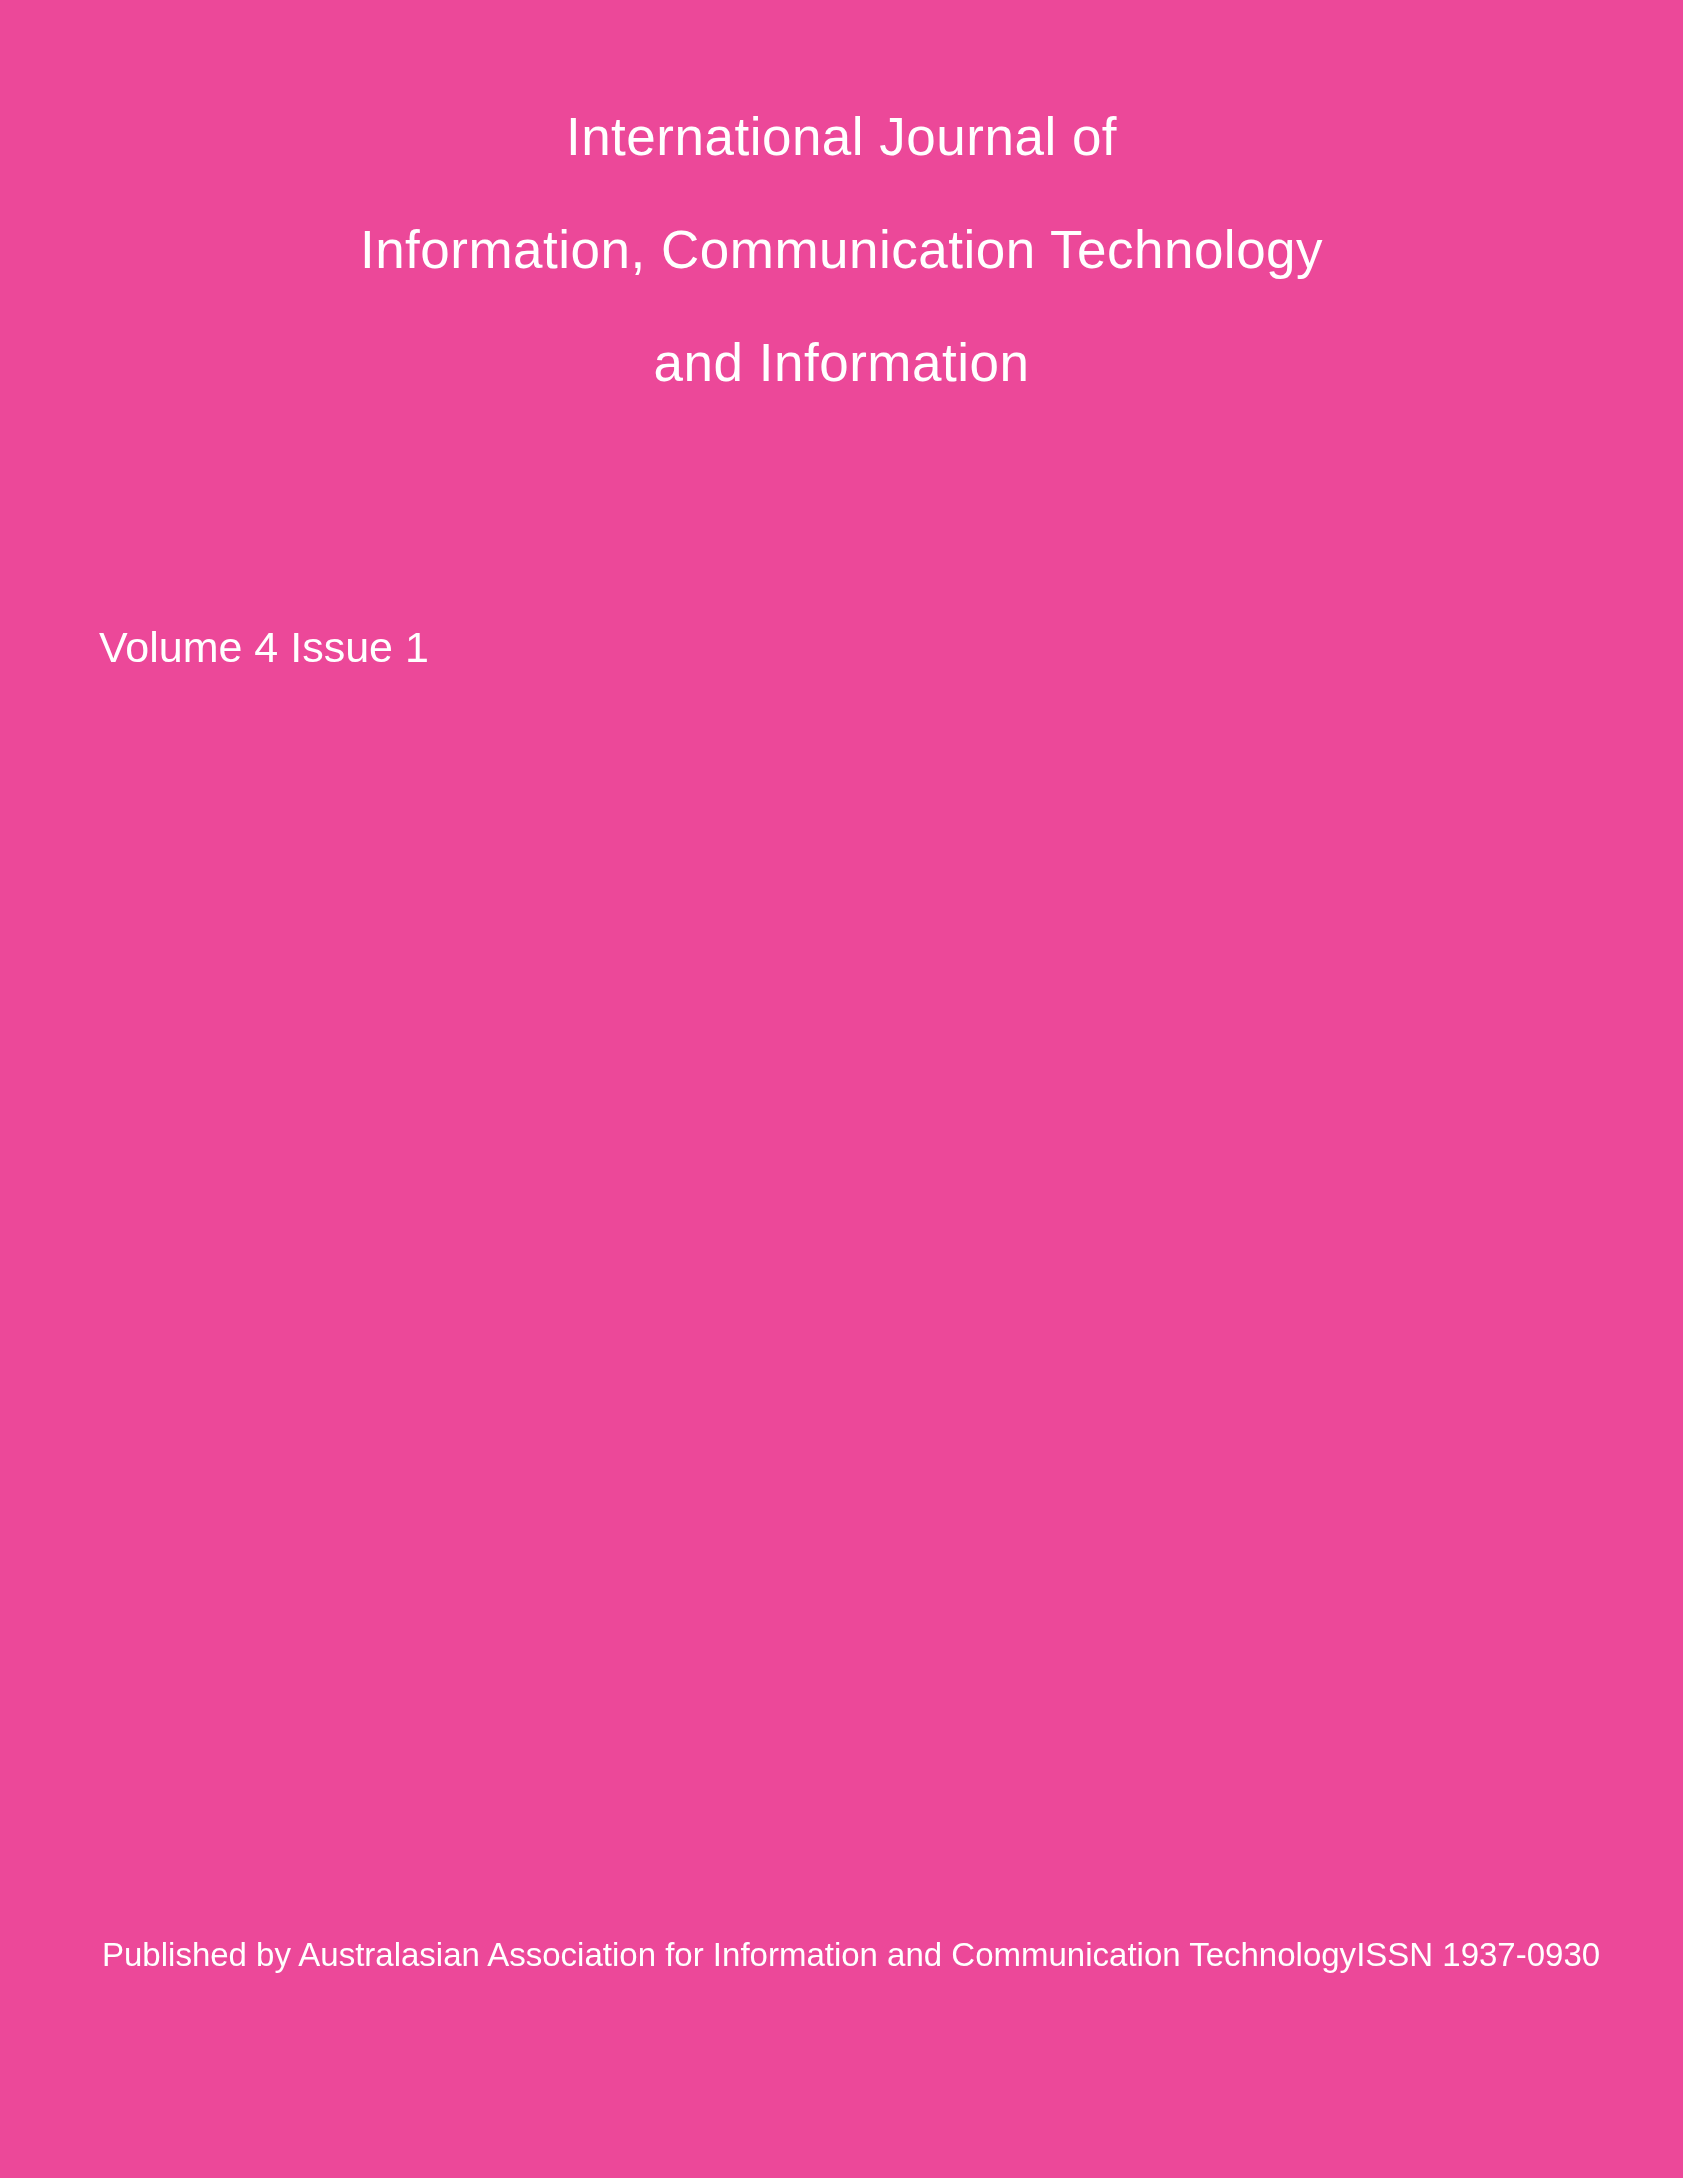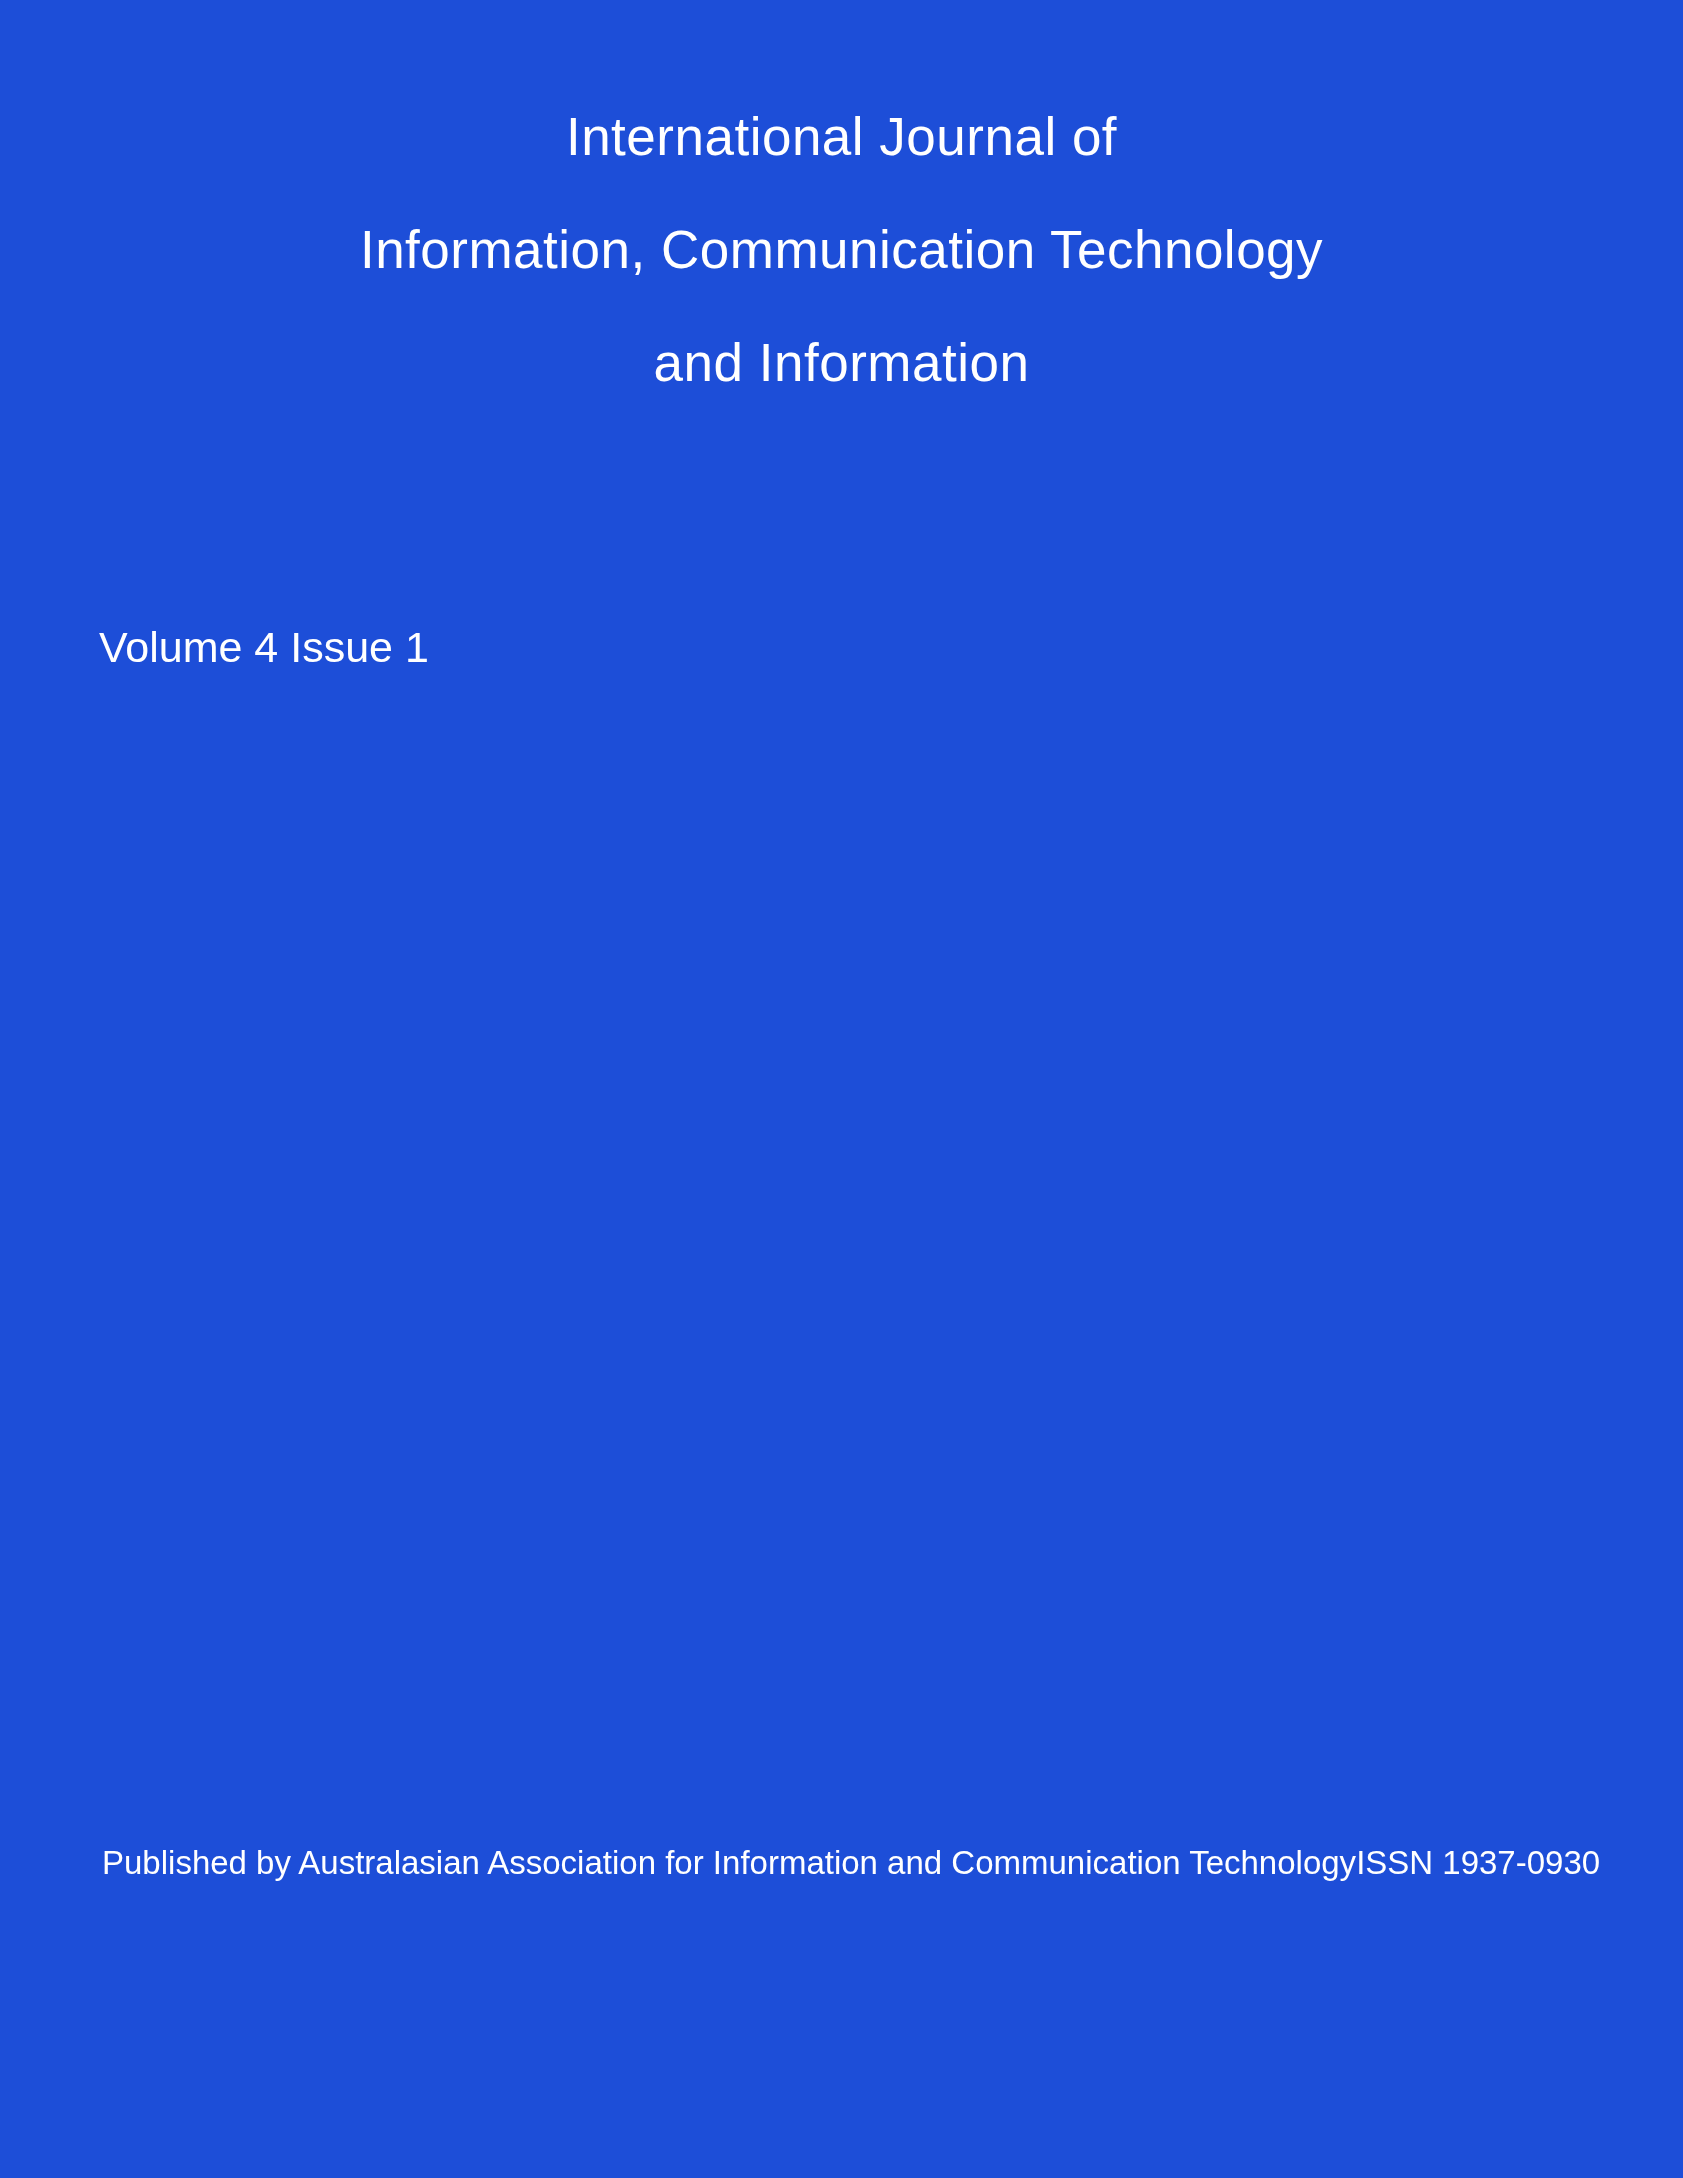--- a/index.html
+++ b/index.html
@@ -3,21 +3,21 @@
 <meta charset="utf-8">
 <style>
   html, body {
     margin: 0;
     padding: 0;
   }
   .page {
     position: relative;
     width: 1683px;
     height: 2178px;
-    background: #1d4ed8;
+    background: #ec4899;
     color: #ffffff;
     font-family: "Liberation Sans", sans-serif;
     overflow: hidden;
   }
   .title-block {
     position: absolute;
     top: 80px;
     left: 0;
     width: 100%;
     text-align: center;
@@ -32,21 +32,21 @@
   .issue-block {
     position: absolute;
     top: 600px;
     left: 99px;
     font-size: 43px;
     font-weight: 400;
     line-height: 94px;
   }
   .footer {
     position: absolute;
-    top: 1844px;
+    top: 1936px;
     left: 102px;
     right: 122px;
     display: flex;
     justify-content: space-between;
     align-items: baseline;
     font-size: 33px;
     font-weight: 400;
   }
   .footer span {
     white-space: nowrap;

